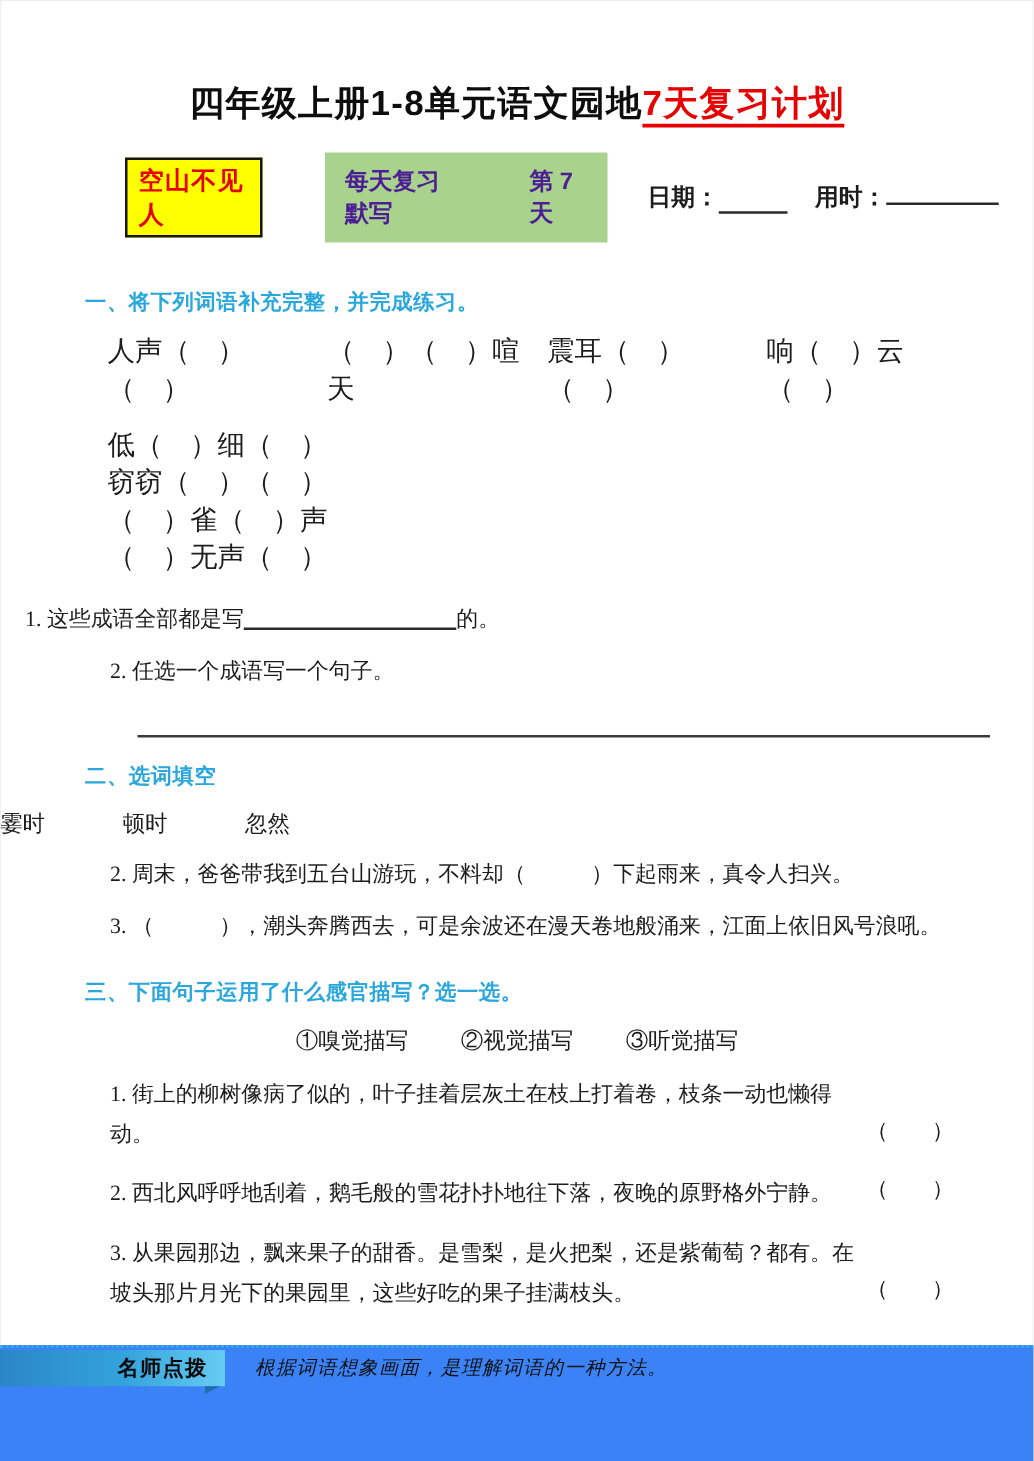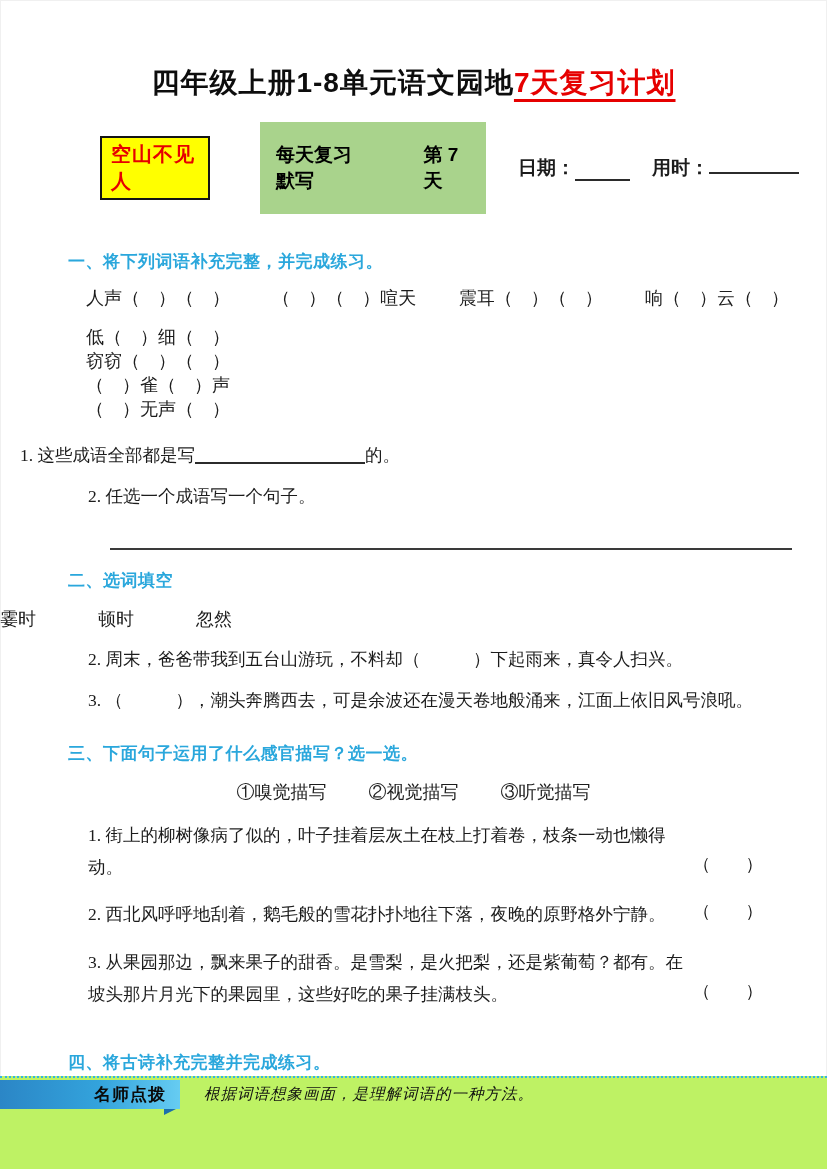--- a/index.html
+++ b/index.html
@@ -26,57 +26,57 @@
 
   .badge-row {
     display:flex; align-items:center; margin:20px 28px 0 100px;
     font-family:"Liberation Sans", sans-serif; font-weight:bold;
   }
   .unit-badge {
     background:#ffff00; border:2px solid #141414; color:#e60000;
     font-size:20px; padding:3px 9px; letter-spacing:1px;
   }
   .daily-badge {
-    background:#a9d38c; color:#000000; font-size:19px;
-    padding:20px 16px; margin-left:50px; display:flex; align-items:center;
+    background:#a9d38c; color:#4c1d95; font-size:19px;
+    padding:10px 16px; margin-left:50px; display:flex; align-items:center;
   }
   .daily-badge .day { margin-left:58px; }
   .date-group { margin-left:32px; font-size:19px; display:flex; align-items:flex-end; white-space:nowrap; }
   .time-group { margin-left:22px; font-size:19px; display:flex; align-items:baseline; white-space:nowrap; }
 
   
   .blank { display:inline-block; border-bottom:2px solid #2b2b2b; height:1.02em; vertical-align:-3px; }
   .w55  { width:55px; }  .w60 { width:60px; }  .w75 { width:75px; }
   .w90  { width:90px; }  .w150{ width:150px; } .w170{ width:170px; }
 
   .sec-head {
     margin-left:68px; color:#2aa7dc;
     font-family:"Liberation Sans", sans-serif; font-weight:bold;
     font-size:17px; letter-spacing:0.5px;
   }
 
   .body-line { font-size:17.5px; line-height:1.45; }
 
-  .idiom-row { display:flex; justify-content:space-between; margin:13px 38px 0 86px; font-size:18px; }
+  .idiom-row { display:flex; justify-content:space-between; margin:13px 38px 0 86px; font-size:22px; }
   .qline { margin:16px 30px 0 88px; }
   .full-line { border-bottom:2px solid #3a3a3a; margin:38px 35px 0 110px; height:0; }
 
   .choices-row { display:flex; gap:62px; margin-top:15px; font-size:18px; }
   .options-row { display:flex; justify-content:center; gap:42px; margin-top:15px; font-size:18px; }
 
   .slot-item { position:relative; margin:15px 30px 0 88px; padding-right:108px; line-height:1.85; }
   .slot-item .slot { position:absolute; right:34px; bottom:3px; }
 
   .poem-title { text-align:center; font-weight:bold; font-size:19px; margin-top:13px; letter-spacing:4px; }
   .poem-line { text-align:center; margin-top:17px; font-size:18px; }
 
   
   .footer {
     position:absolute; left:0; right:0; top:1076px; height:93px;
-    border-top:2px dotted #35b3e3; background:#bef264;
+    border-top:2px dotted #35b3e3; background:#3b82f6;
   }
   .footer-inner { display:flex; align-items:center; margin-top:2px; }
   .tip-label {
     width:180px; flex:0 0 180px;
     background:linear-gradient(90deg,#2b86c6 0%, #33a3dc 55%, #66ccf2 100%);
     color:#0a0a0a; font-family:"Liberation Sans", sans-serif; font-weight:bold;
     font-size:17px; text-align:right; padding:3px 14px 3px 0;
     position:relative; letter-spacing:1px;
   }
   .tip-label::after {

